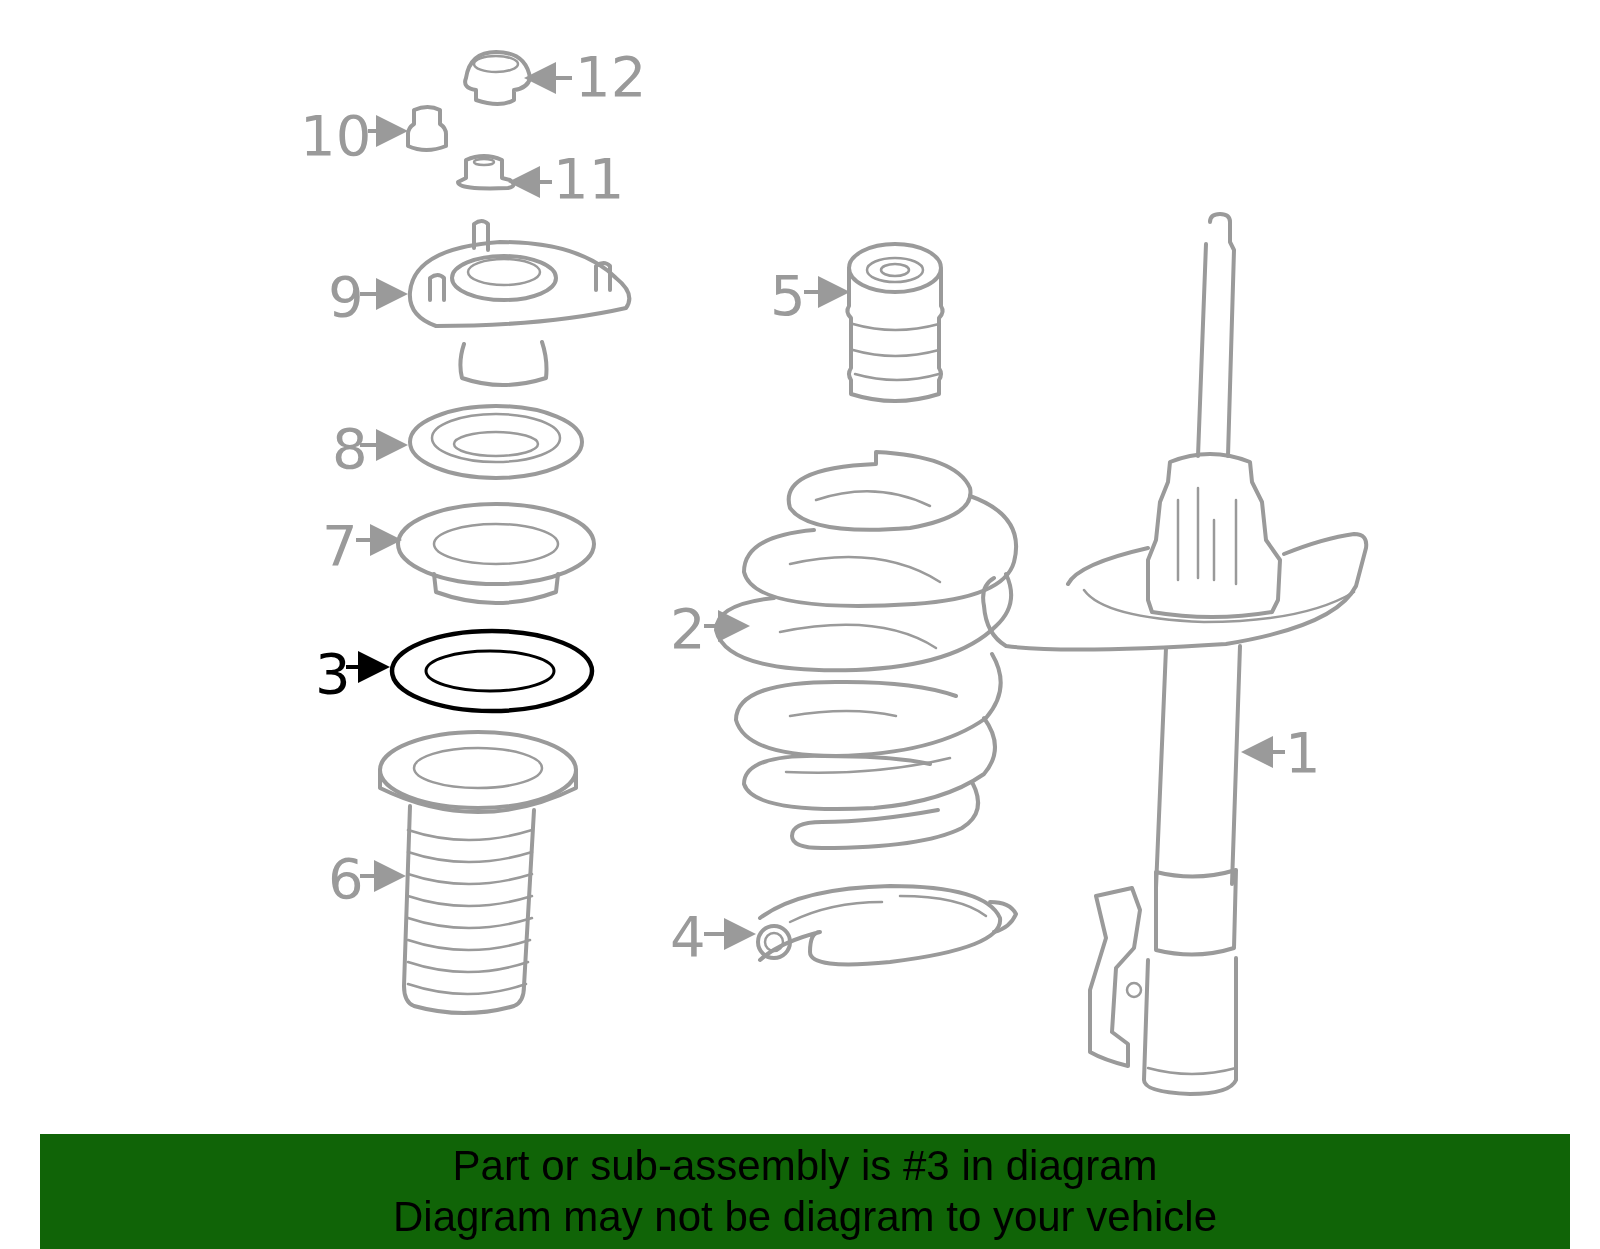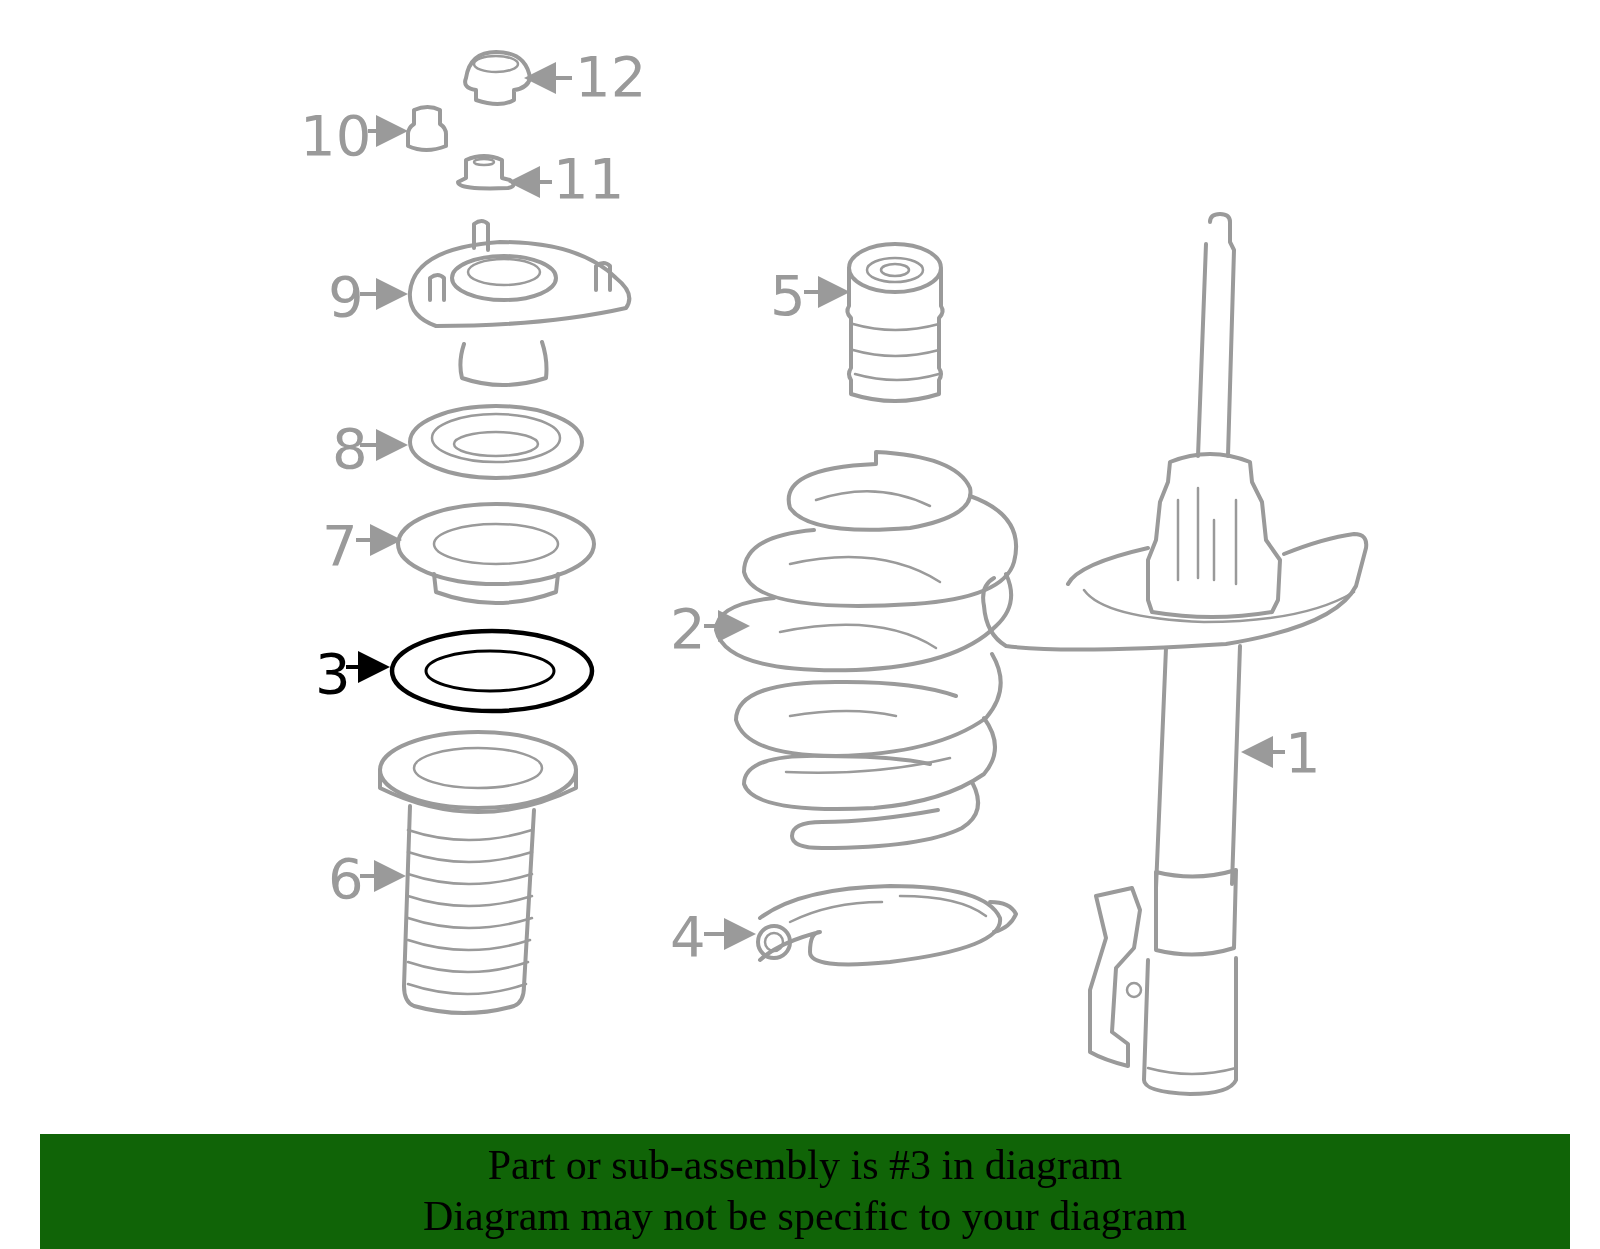--- a/index.html
+++ b/index.html
@@ -5,21 +5,21 @@
   html, body { margin:0; padding:0; background:#ffffff; }
   body { width:1600px; height:1249px; position:relative; overflow:hidden; font-family:"DejaVu Sans", sans-serif; }
   #diagram { position:absolute; left:0; top:0; width:1600px; height:1249px; }
   .part { fill:none; stroke:#9a9a9a; stroke-width:4; stroke-linejoin:round; stroke-linecap:round; }
   .thin { fill:none; stroke:#9a9a9a; stroke-width:2.5; stroke-linecap:round; }
   .hl { fill:none; stroke:#000000; stroke-width:4.5; }
   .lbl { font-family:"DejaVu Sans", sans-serif; font-size:56px; fill:#9a9a9a; }
   .lbl-hl { fill:#000000; }
   .arr { stroke:#9a9a9a; stroke-width:4; }
   .arr-hl { stroke:#000000; stroke-width:4; }
-  #banner { position:absolute; left:40px; top:1134px; width:1530px; height:115px; background:#106407; color:#000; text-align:center; font-family:Liberation Serif, serif; font-size:42px; line-height:51px; padding-top:6px; box-sizing:border-box; }
+  #banner { position:absolute; left:40px; top:1134px; width:1530px; height:115px; background:#106407; color:#000; text-align:center; font-family:Liberation Sans, sans-serif; font-size:42px; line-height:51px; padding-top:6px; box-sizing:border-box; }
   #banner div { white-space:nowrap; }
 </style>
 </head>
 <body>
 
 <svg id="diagram" viewBox="0 0 1600 1249" xmlns="http://www.w3.org/2000/svg">
   <defs>
     <marker id="ah" markerWidth="8" markerHeight="8" refX="7" refY="4" orient="auto" markerUnits="strokeWidth">
       <path d="M0,0 L8,4 L0,8 z" fill="#9a9a9a"></path>
     </marker>
@@ -161,14 +161,14 @@
     <path class="thin" d="M1148,1068 q44,12 88,0"></path>
     <path class="part" d="M1096,896 l36,-8 l8,22 l-6,38 l-18,20 l-4,64 l16,12 l0,22 q-24,-6 -38,-14 l0,-62 l16,-52 z"></path>
     <circle class="thin" cx="1134" cy="990" r="7"></circle>
     <line class="arr" x1="1285" y1="752" x2="1245" y2="752" marker-end="url(#ah)"></line>
     <text class="lbl" x="1285" y="772">1</text>
   </g>
 </svg>
 
 <div id="banner">
   <div>Part or sub-assembly is #3 in diagram</div>
-  <div>Diagram may not be specific to your diagram</div>
+  <div>Diagram may not be diagram to your vehicle</div>
 </div>
 
 </body></html>

